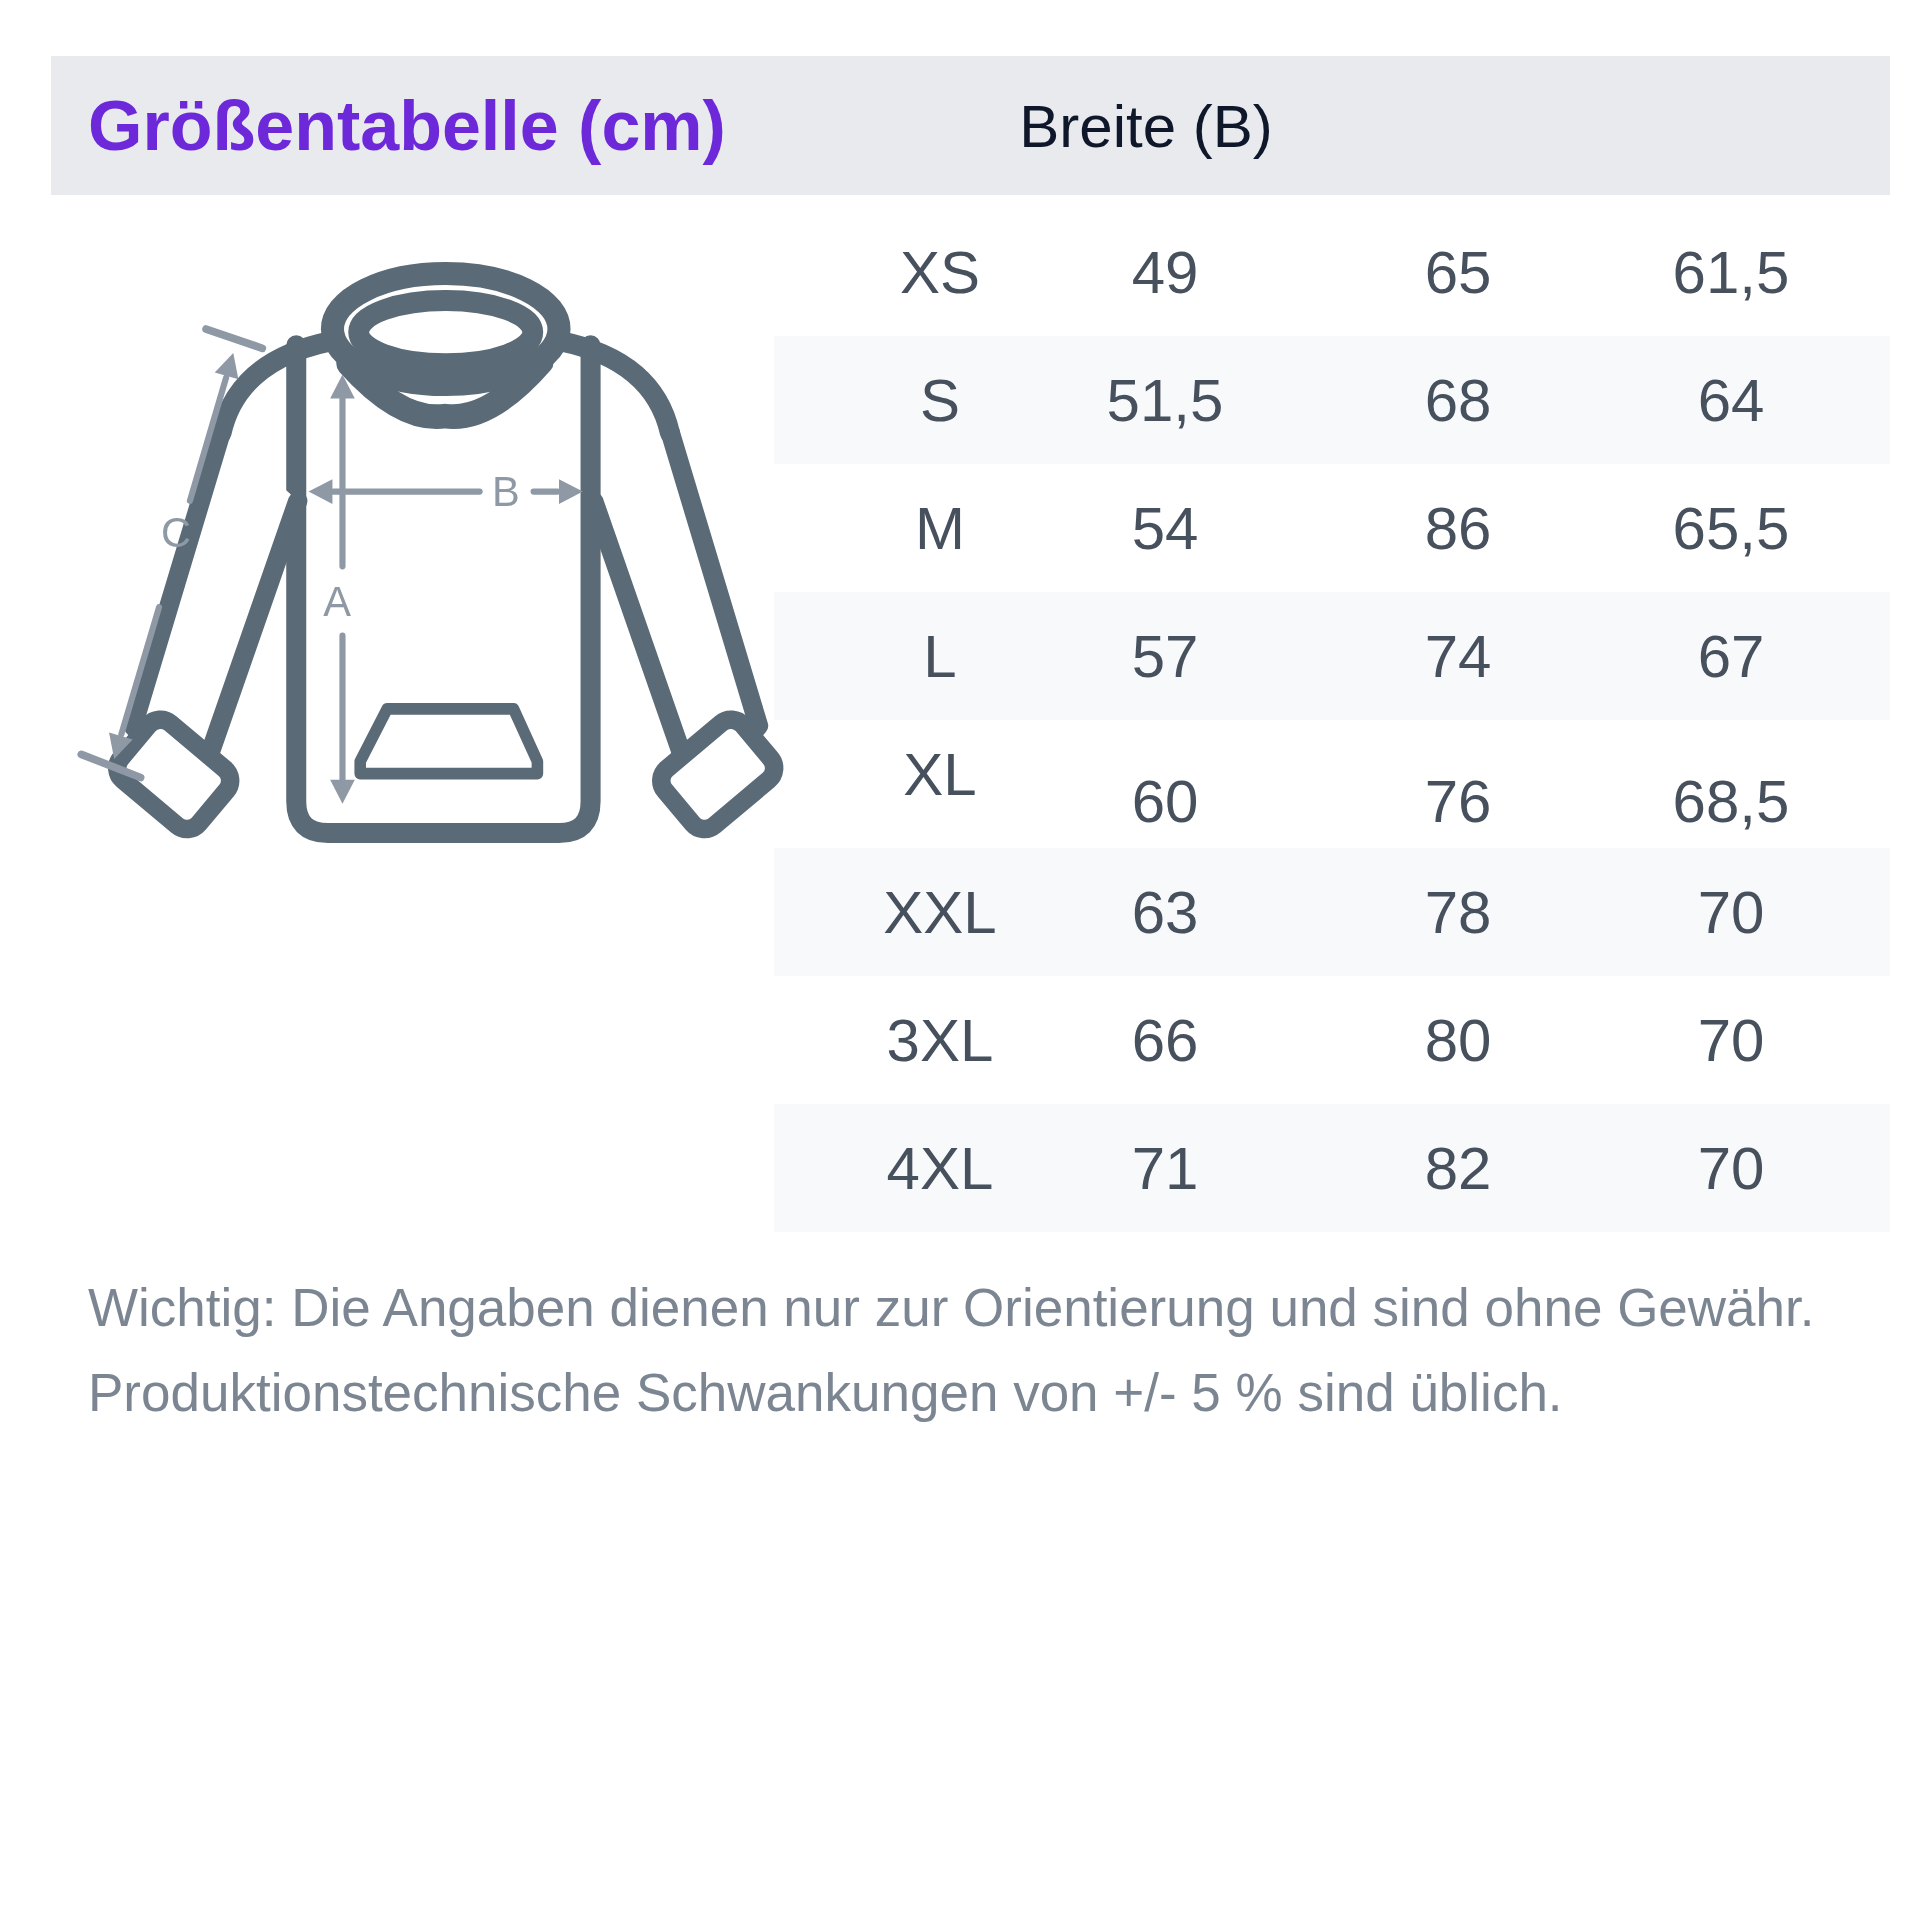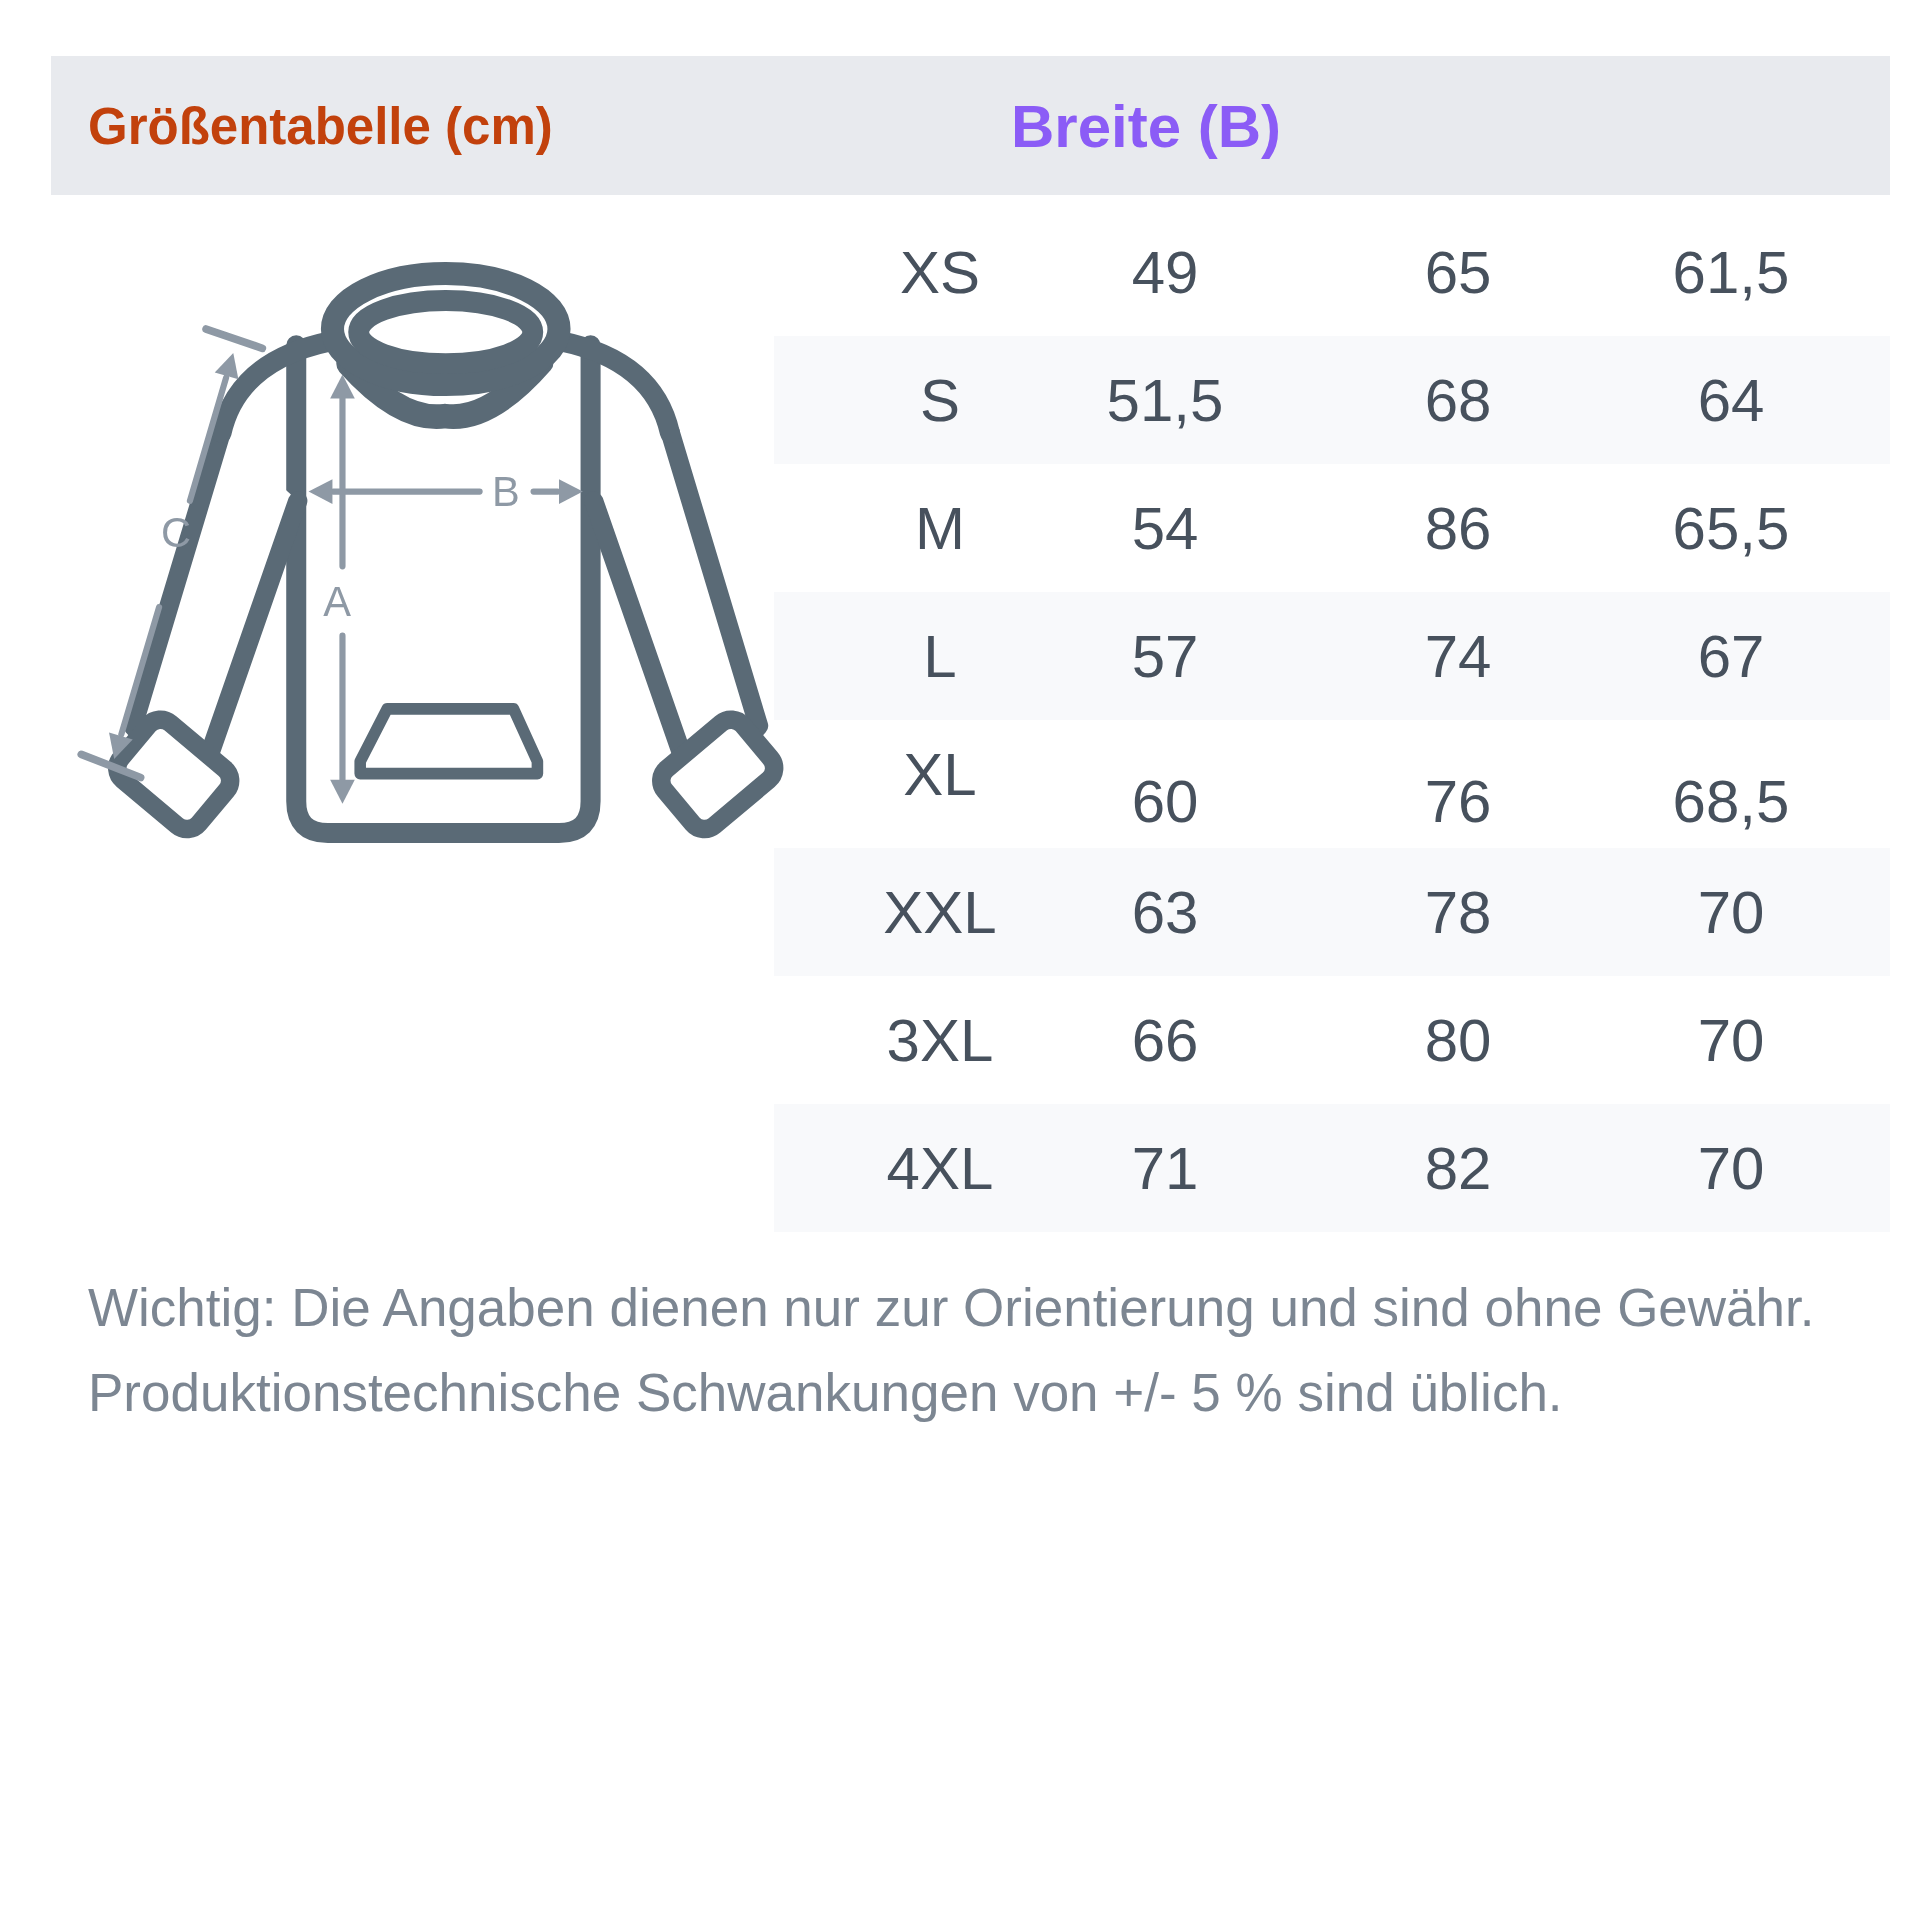--- a/index.html
+++ b/index.html
@@ -12,27 +12,27 @@
   }
   
   .header-bar {
     position: absolute; left: 51px; top: 56px;
     width: 1839px; height: 139px;
     background: #e8eaee;
   }
   .title {
     position: absolute; left: 37px; top: 50%;
     transform: translateY(-50%);
-    font-size: 51px; font-weight: bold; color: #c2410c;
+    font-size: 70px; font-weight: bold; color: #6d28d9;
     white-space: nowrap;
   }
   .col-head {
     position: absolute; top: 50%;
     transform: translate(-50%,-50%);
-    font-size: 60px; font-weight: bold; color: #8b5cf6;
+    font-size: 60px; font-weight: normal; color: #0f172a;
     white-space: nowrap;
   }
   .col-head.c1 { left: 1095px; }
   .col-head.c2 { left: 1389px; }
   .col-head.c3 { left: 1664px; }
 
   
   .size-table {
     position: absolute; left: 774px; top: 208px;
     width: 1116px;

